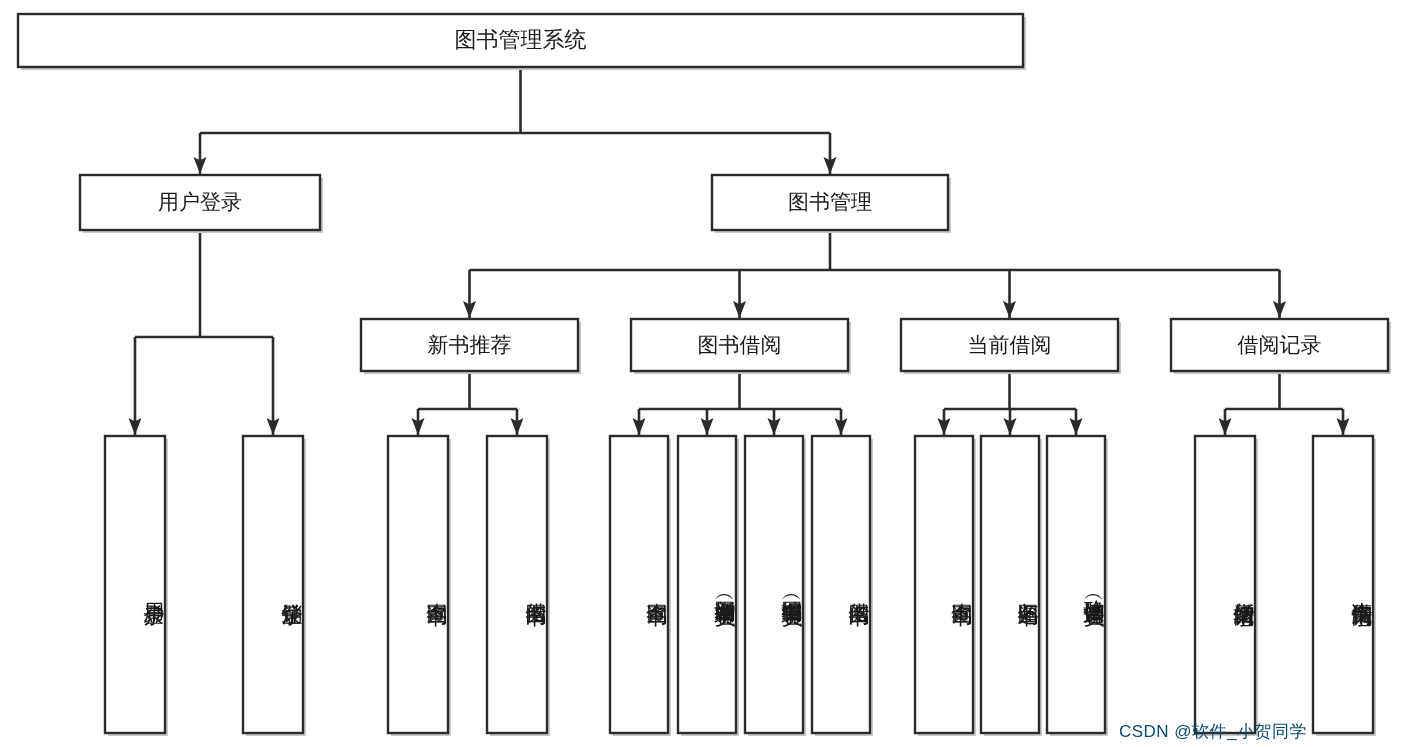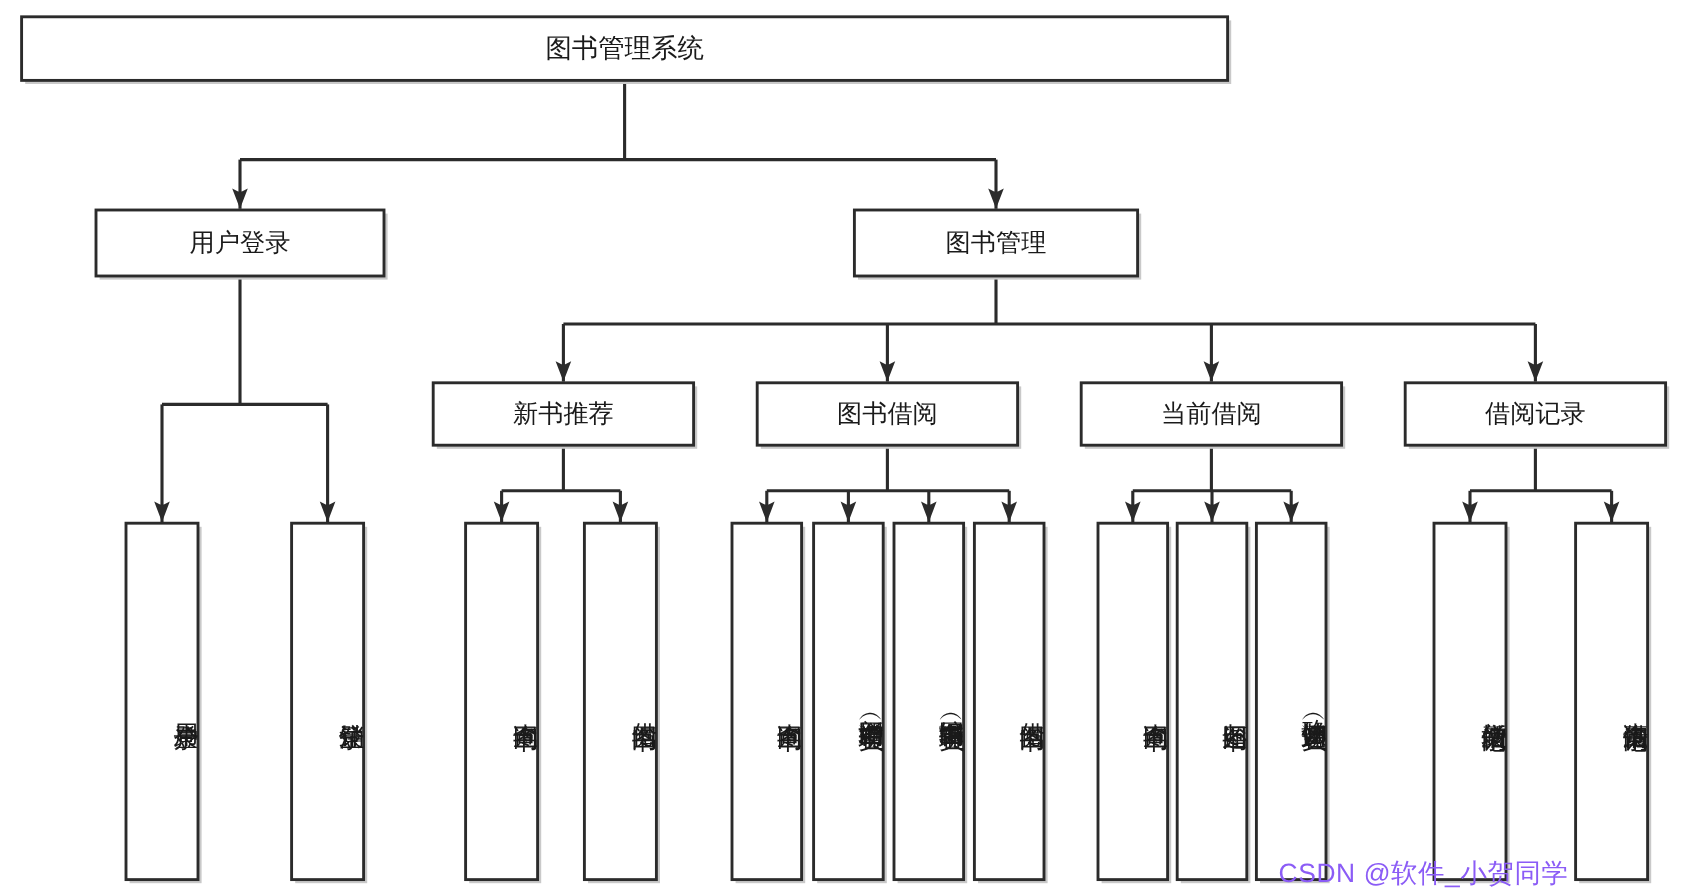--- a/index.html
+++ b/index.html
@@ -72,22 +72,22 @@
     color: #1a1a1a;
     letter-spacing: 1px;
     white-space: nowrap;
     pointer-events: none;
   }
   .watermark {
     position: absolute;
     right: 8px;
     bottom: 4px;
     font-family: "Liberation Sans", sans-serif;
-    font-size: 22px;
-    color: #8b5cf6;
+    font-size: 17px;
+    color: #0c4a6e;
     letter-spacing: 0.5px;
     white-space: nowrap;
   }
 </style>
 </head>
 <body>
 
 <div id="diagram-root">
   <svg id="flow" viewBox="0 0 1405 747" xmlns="http://www.w3.org/2000/svg">
     <defs>

